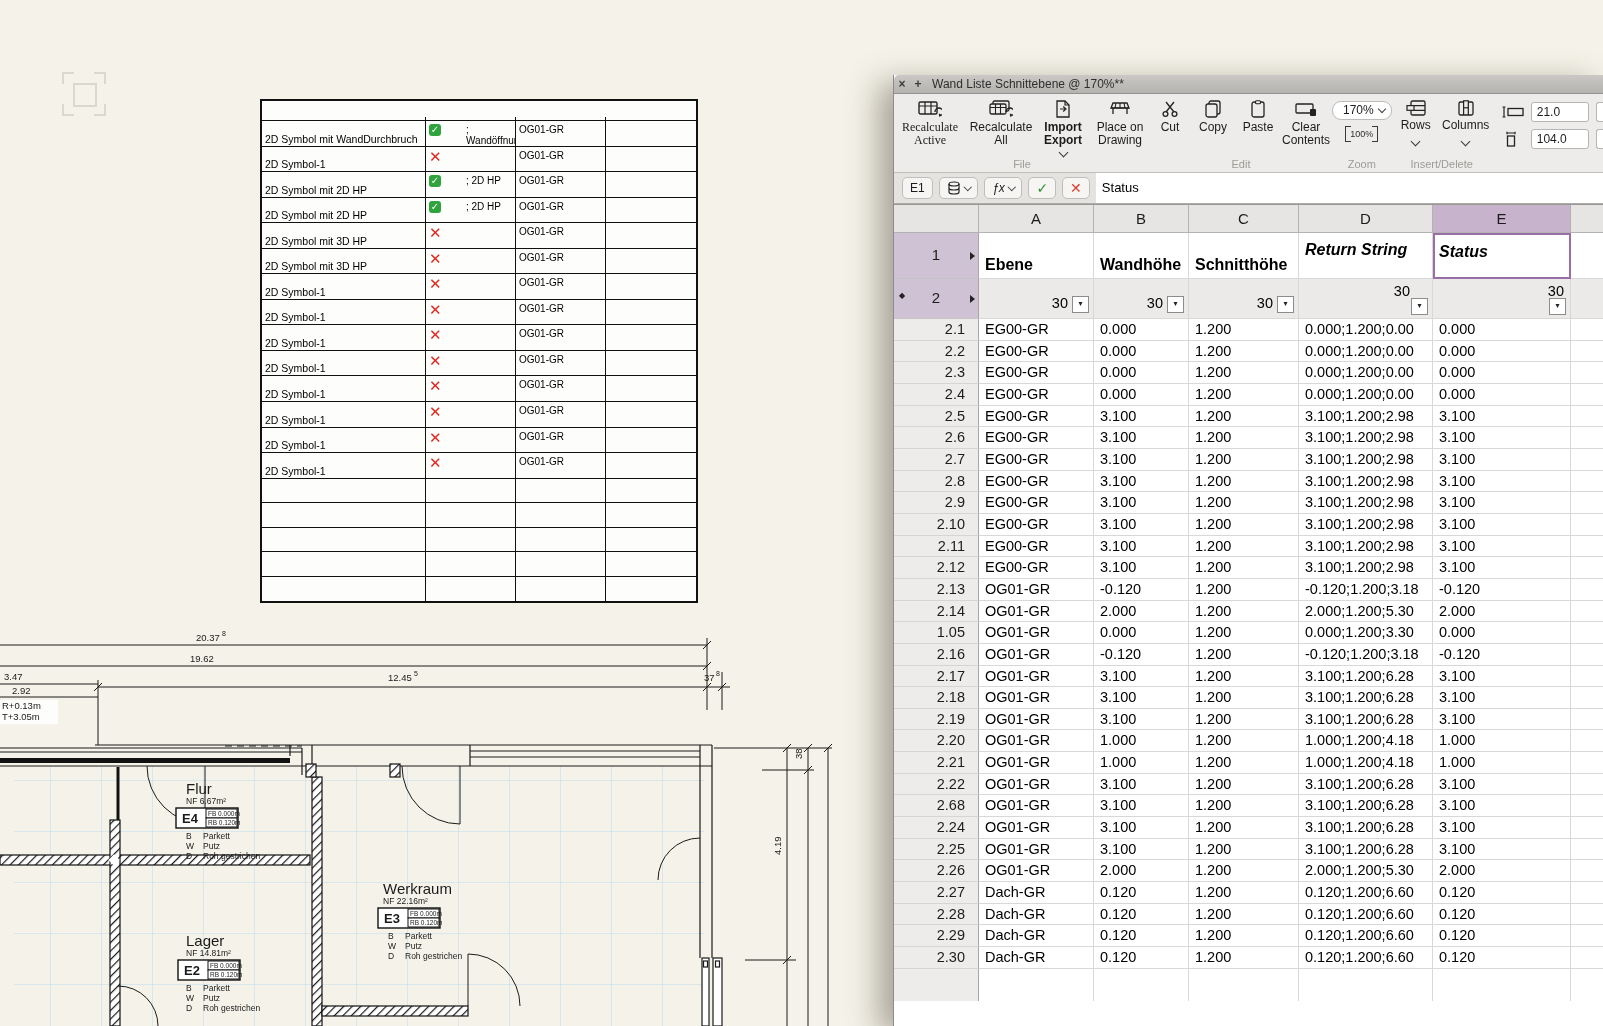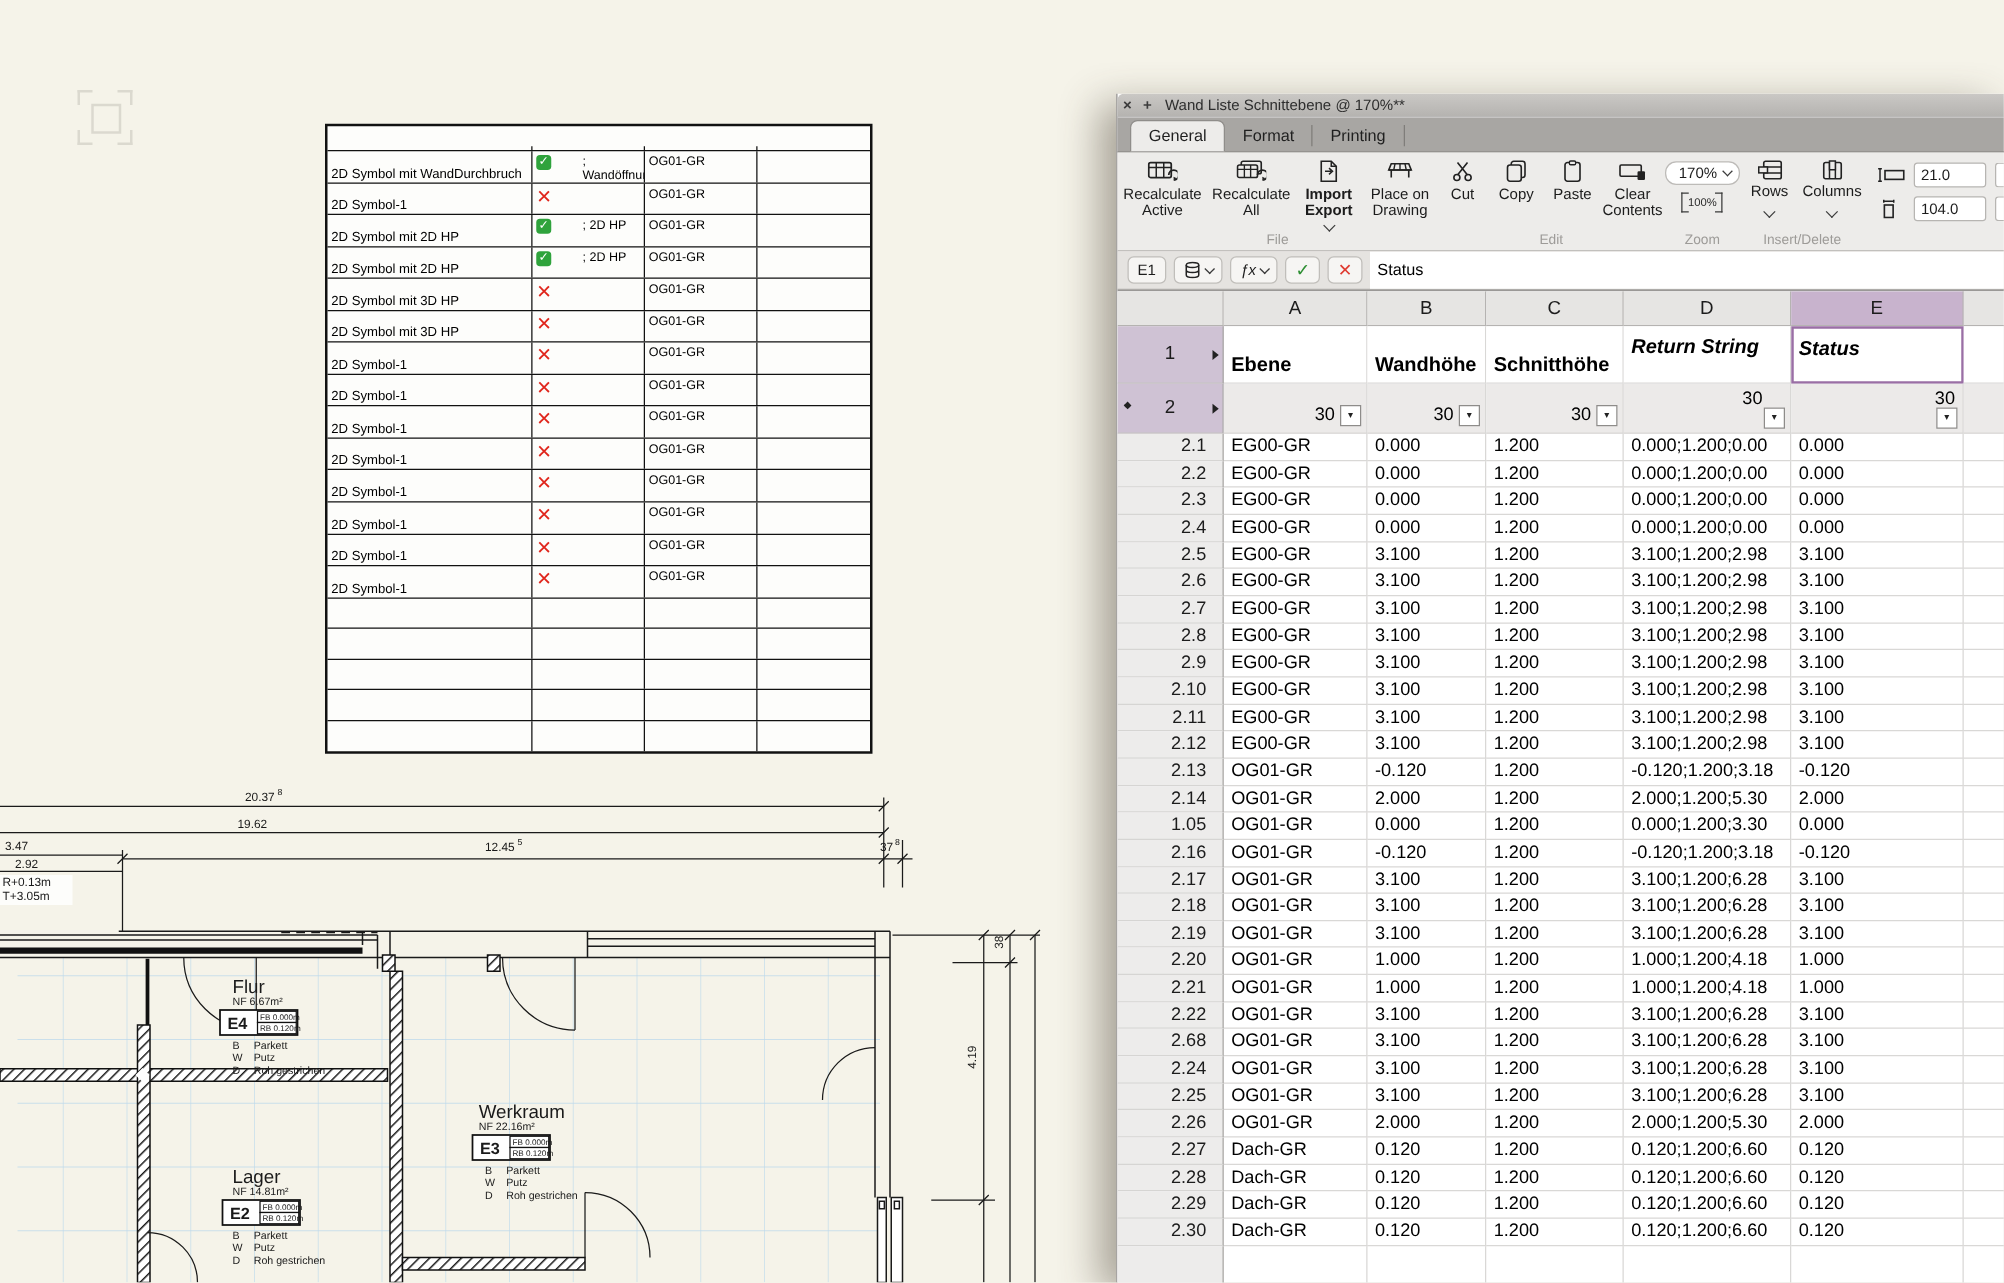--- a/index.html
+++ b/index.html
@@ -419,32 +419,25 @@
       <text class="legtxt" x="203" y="383">Roh gestrichen</text>
   </g>
 </svg>
 
 <div class="abs vw-window">
   <div class="titlebar">
     <span class="tb-btn">×</span>
     <span class="tb-btn">+</span>
     <span class="tb-title">Wand Liste Schnittebene @ 170%**</span>
   </div>
-  <div class="tabstrip">
-    <div class="tab active">General</div>
-    <div class="tab">Format</div>
-    <div class="tab-sep"></div>
-    <div class="tab">Printing</div>
-    <div class="tab-sep"></div>
-  </div>
   <div class="toolbar">
 
     <div class="tgroup" style="width:258px;">
       <div class="tglabel">File</div>
-      <div class="tbtn" style="width:72px;">
+      <div class="tbtn" style="width:72px;font-family:Liberation Serif, serif;">
         <svg class="icon-svg" width="24" height="18" viewBox="0 0 24 18">
           <rect x="1" y="2" width="18" height="12" rx="1.5" fill="none" stroke="#222" stroke-width="1.4"></rect>
           <path d="M1 6 H19 M7 2 V14 M13 2 V14" stroke="#222" stroke-width="1.2"></path>
           <path d="M17 12 a4 4 0 1 1 4 4" fill="none" stroke="#222" stroke-width="1.4"></path>
           <path d="M21 16 l2.4-1.4 -2.6-1.2 z" fill="#222"></path>
         </svg>
         <div class="lab">Recalculate Active</div>
       </div>
       <div class="tbtn" style="width:70px;">
         <svg class="icon-svg" width="24" height="18" viewBox="0 0 24 18">

